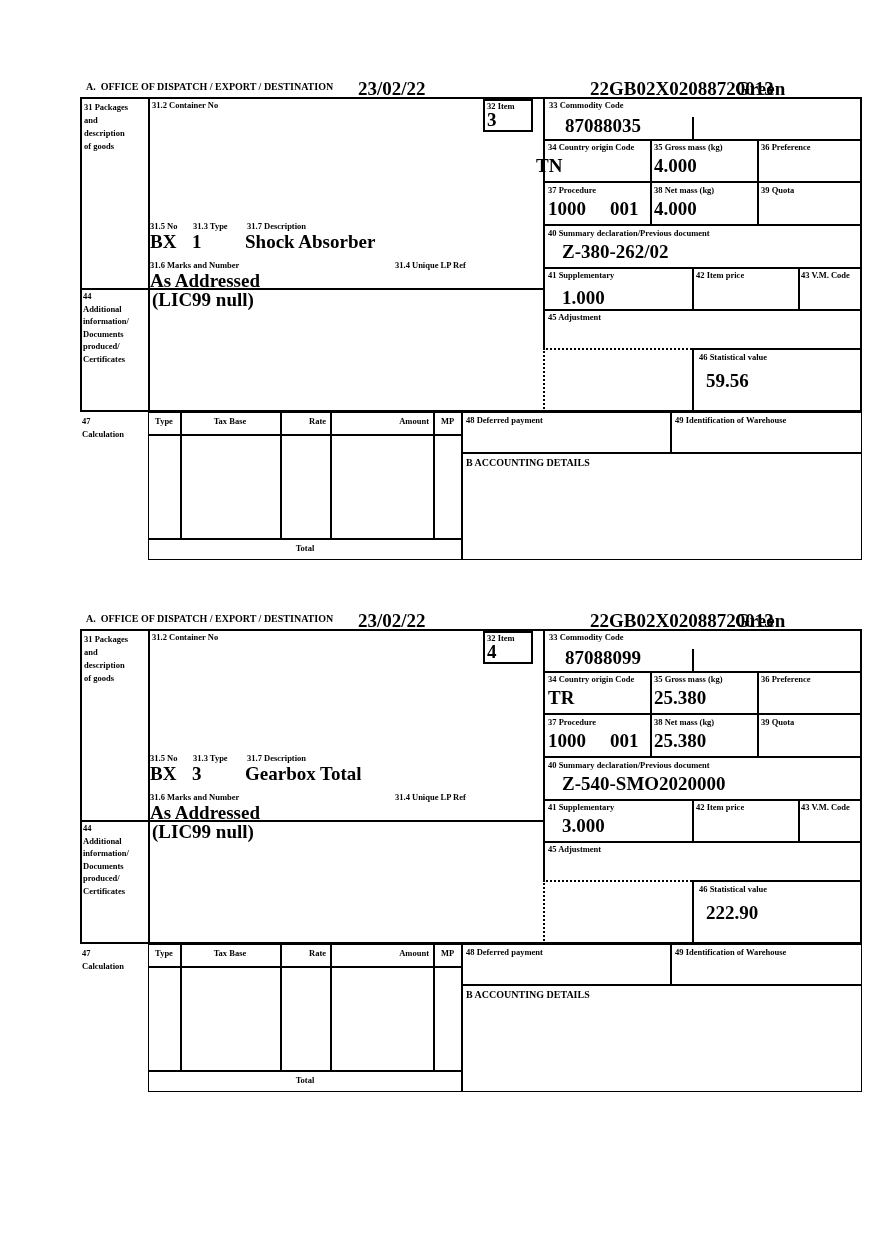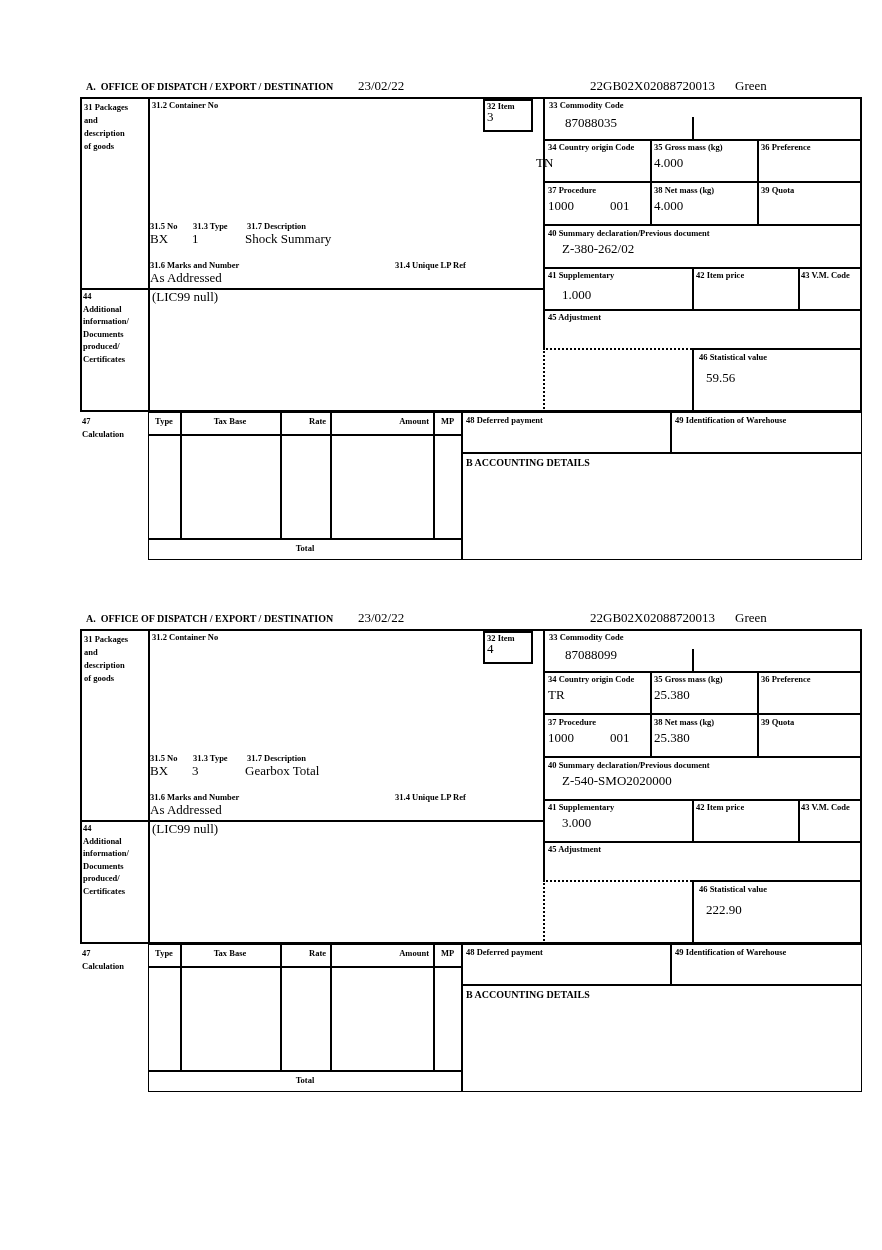--- a/index.html
+++ b/index.html
@@ -18,21 +18,21 @@
   .hline { position:absolute; background:#000; height:2px; }
   .vline { position:absolute; background:#000; width:2px; }
   .dotted-h { position:absolute; height:0; border-top:2px dotted #000; }
   .dotted-v { position:absolute; width:0; border-left:2px dotted #000; }
   .box2 { position:absolute; border:2px solid #000; }
   .box15 { position:absolute; border:1.5px solid #000; }
 
   .lbl { position:absolute; font-size:8.5px; font-weight:700; white-space:nowrap; }
   .lbl-wrap { position:absolute; font-size:8.5px; font-weight:700; white-space:pre-line; line-height:13px; }
   .hdr { position:absolute; font-size:10px; font-weight:700; white-space:pre; }
-  .val { position:absolute; font-size:13px; font-weight:400; white-space:nowrap; }
+  .val { position:absolute; font-size:19px; font-weight:700; white-space:nowrap; }
   .center { text-align:center; }
   .right { text-align:right; }
 </style>
 </head>
 <body>
 
 <div id="page">
   <section class="form-section">
 
     <span class="hdr" style="left:86px; top:3px;">A.  OFFICE OF DISPATCH / EXPORT / DESTINATION</span>
@@ -118,21 +118,21 @@
 
     <span class="lbl" style="left:548px; top:234px;">45 Adjustment</span>
     <span class="lbl" style="left:699px; top:274px;">46 Statistical value</span>
     <span class="val" style="left:706px; top:292px;">59.56</span>
 
     <span class="lbl" style="left:150px; top:143px;">31.5 No</span>
     <span class="lbl" style="left:193px; top:143px;">31.3 Type</span>
     <span class="lbl" style="left:247px; top:143px;">31.7 Description</span>
     <span class="val" style="left:150px; top:153px;">BX</span>
     <span class="val" style="left:192px; top:153px;">1</span>
-    <span class="val" style="left:245px; top:153px;">Shock Summary</span>
+    <span class="val" style="left:245px; top:153px;">Shock Absorber</span>
 
     <span class="lbl" style="left:150px; top:182px;">31.6 Marks and Number</span>
     <span class="lbl" style="left:395px; top:182px;">31.4 Unique LP Ref</span>
     <span class="val" style="left:150px; top:192px;">As Addressed</span>
 
     <span class="val" style="left:152px; top:211px;">(LIC99 null)</span>
 
     <span class="lbl center" style="left:148px; top:338px; width:32px;">Type</span>
     <span class="lbl center" style="left:180px; top:338px; width:100px;">Tax Base</span>
     <span class="lbl right" style="left:280px; top:338px; width:46px;">Rate</span>

